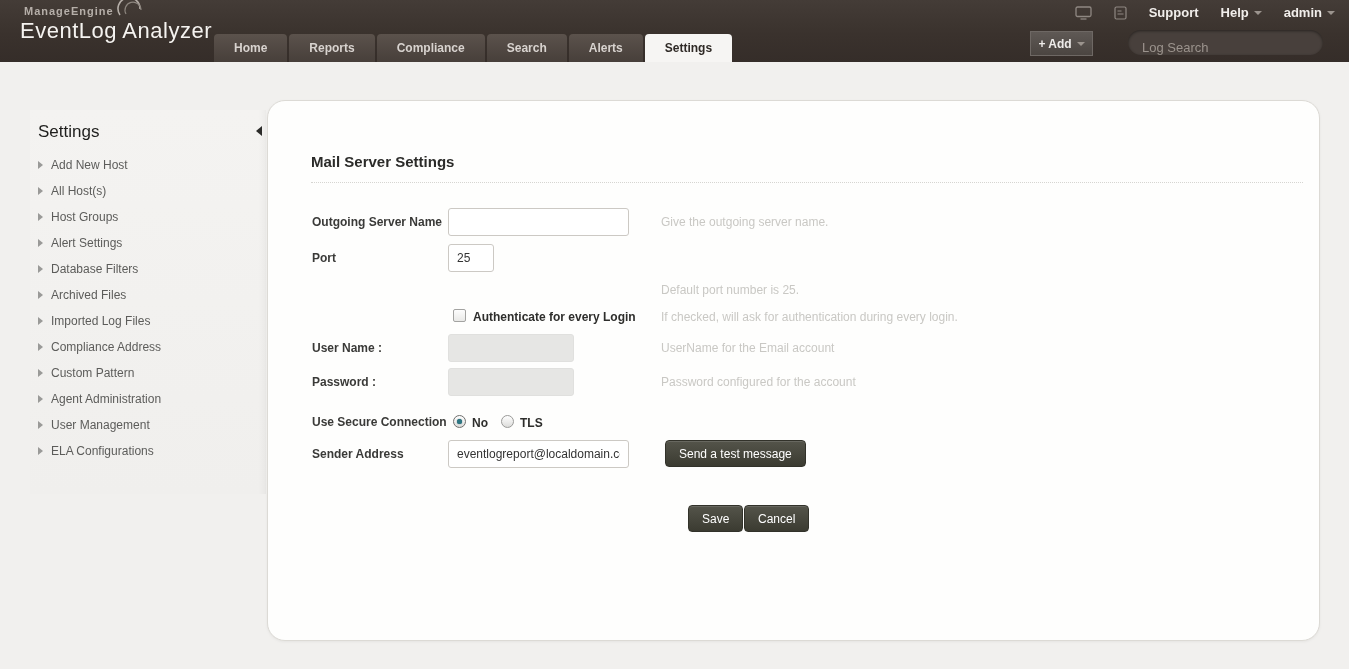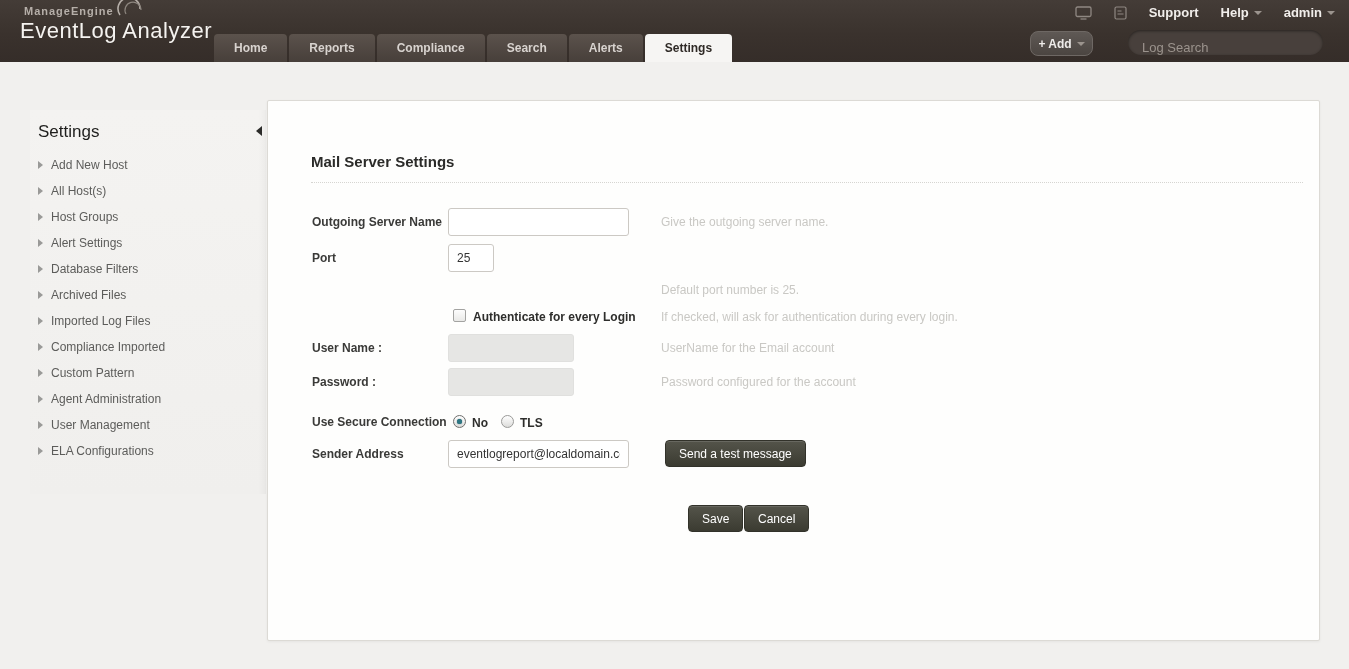--- a/index.html
+++ b/index.html
@@ -23,21 +23,21 @@
 
   .toplinks { position:absolute; top:5px; right:14px; display:flex; align-items:center; gap:22px;
               font-size:13px; font-weight:bold; color:#f1eeeb; }
   .toplinks .link { display:flex; align-items:center; gap:5px; cursor:pointer; }
   .caret-down { width:0; height:0; border-left:4px solid transparent; border-right:4px solid transparent;
                 border-top:4px solid #9b948e; display:inline-block; }
   .top-icon { display:inline-flex; opacity:0.75; }
 
   .add-btn { position:absolute; left:1030px; top:31px; width:63px; height:25px;
              background:linear-gradient(180deg,#5f5955 0%,#4b4541 100%);
-             border:1px solid #6e6864; border-radius:8px; color:#efecea; font-size:12px; font-weight:bold;
+             border:1px solid #6e6864; border-radius:0; color:#efecea; font-size:12px; font-weight:bold;
              display:flex; align-items:center; justify-content:center; gap:5px; cursor:pointer; }
   .search-pill { position:absolute; left:1128px; top:30px; width:195px; height:25px;
                  background:#48403c; border-radius:13px; box-shadow:inset 0 1px 3px rgba(0,0,0,0.45);
                  display:flex; align-items:flex-end; padding:0 10px 0 14px; }
   .search-pill input { flex:1; background:transparent; border:none; outline:none;
                        font-size:13px; color:#d8d2cd; font-family:"Liberation Sans",sans-serif; }
   .search-pill input::placeholder { color:#9b938d; }
 
   
   .sidebar { position:absolute; left:30px; top:110px; width:236px; padding:8px 0 30px 8px;
@@ -47,21 +47,21 @@
   .sidebar-title { font-size:17px; color:#1e1e1c; }
   .collapse-arrow { position:absolute; right:4px; top:8px; width:0; height:0;
                     border-top:5px solid transparent; border-bottom:5px solid transparent;
                     border-right:6px solid #2b2b29; cursor:pointer; }
   .side-item { display:flex; align-items:center; gap:8px; height:26px; font-size:12px; color:#5c5c5a; cursor:pointer; }
   .tri-right { width:0; height:0; border-top:4px solid transparent; border-bottom:4px solid transparent;
                border-left:5px solid #9a9a98; display:inline-block; }
 
   
   .panel { position:absolute; left:267px; top:100px; width:1053px; height:541px;
-           background:#fefefd; border:1px solid #dcdad5; border-radius:2px;
+           background:#fefefd; border:1px solid #dcdad5; border-radius:18px;
            box-shadow:0 1px 3px rgba(0,0,0,0.05); }
   .panel-title { position:absolute; left:43px; top:52px; font-size:15px; font-weight:bold; color:#2b2b29; }
   .dotted-sep { position:absolute; left:43px; right:16px; top:81px; border-top:1px dotted #d6d5d1; }
 
   .f-label { position:absolute; left:44px; font-size:12px; font-weight:600; color:#3a3a38; white-space:nowrap; }
   .f-hint  { position:absolute; left:393px; font-size:12px; color:#c9c8c4; white-space:nowrap; }
   .txt { position:absolute; height:28px; border:1px solid #ccc9c4; border-radius:3px;
          font-size:12px; color:#333; padding:0 8px; font-family:"Liberation Sans",sans-serif; outline:none; background:#fff; }
   .txt:disabled, .txt.disabled { background:#e6e6e4; border-color:#e0e0de; }
 
@@ -187,21 +187,21 @@
     <div class="side-item">
         <span class="tri-right"></span>
         <span>Archived Files</span>
       </div>
     <div class="side-item">
         <span class="tri-right"></span>
         <span>Imported Log Files</span>
       </div>
     <div class="side-item">
         <span class="tri-right"></span>
-        <span>Compliance Imported</span>
+        <span>Compliance Address</span>
       </div>
     <div class="side-item">
         <span class="tri-right"></span>
         <span>Custom Pattern</span>
       </div>
     <div class="side-item">
         <span class="tri-right"></span>
         <span>Agent Administration</span>
       </div>
     <div class="side-item">

